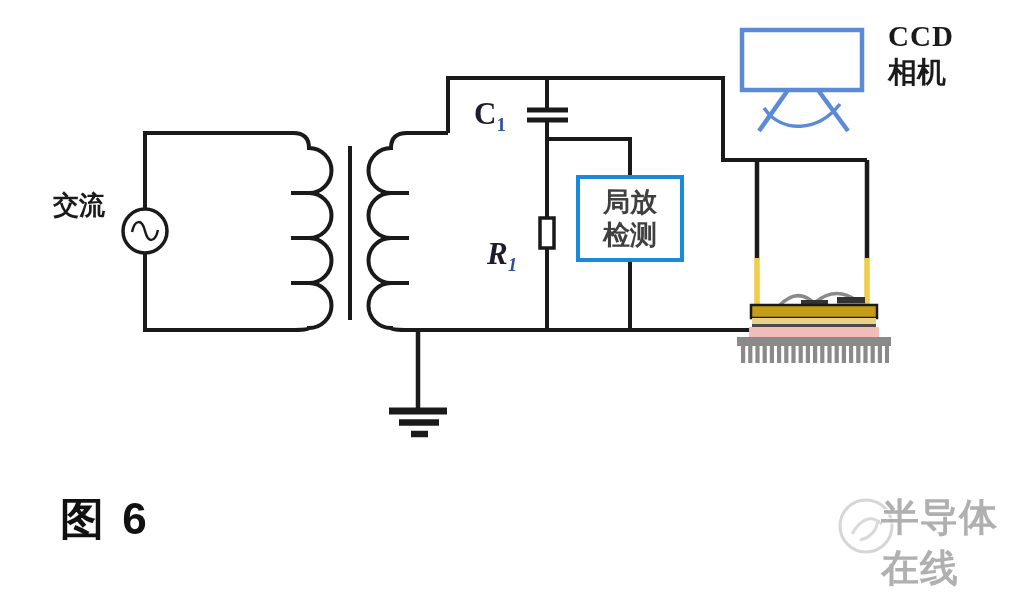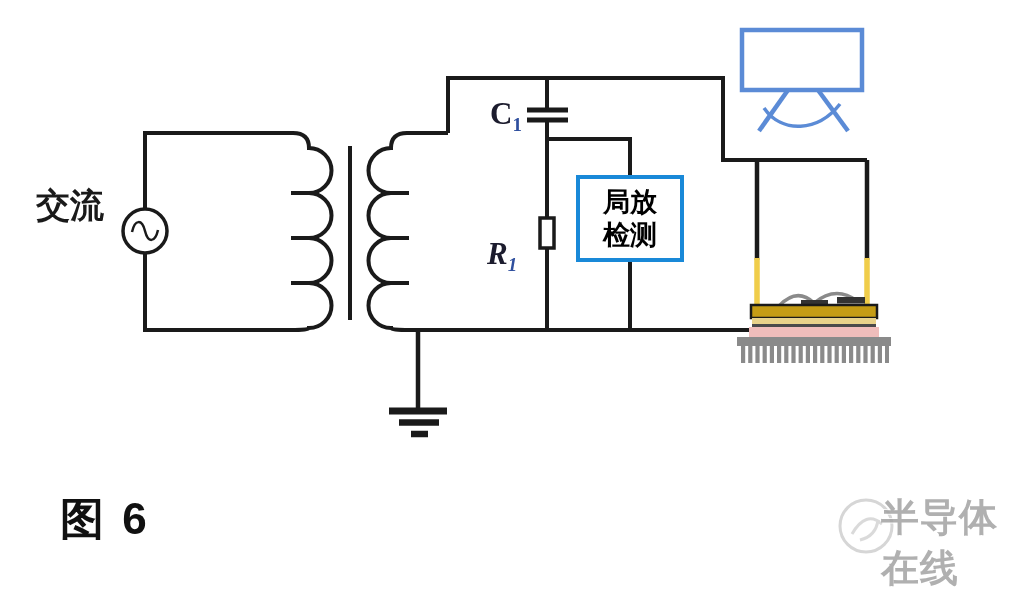--- a/index.html
+++ b/index.html
@@ -2,29 +2,29 @@
 <html><head>
 <meta charset="utf-8">
 <style>
   html,body{margin:0;padding:0;background:#ffffff;}
   #stage{
     position:relative;width:1024px;height:592px;background:#ffffff;overflow:hidden;
     font-family:"Liberation Sans",sans-serif;
   }
   #circuit-svg{position:absolute;left:0;top:0;}
   .lbl{position:absolute;color:#1a1a1a;font-weight:bold;white-space:nowrap;}
-  #ac-label{left:36px;top:187px;width:86px;text-align:left;font-size:34px;line-height:37px;}
-  #c1-label{left:474px;top:96px;font-size:31px;font-family:"Liberation Serif",serif;color:#1c1c2e;margin-left:16px;}
+  #ac-label{left:36px;top:187px;width:86px;text-align:center;font-size:26px;line-height:37px;}
+  #c1-label{left:474px;top:96px;font-size:31px;font-family:"Liberation Serif",serif;color:#1c1c2e;}
   #r1-label{left:487px;top:236px;font-size:31px;font-family:"Liberation Serif",serif;color:#1c1c2e;font-style:italic;}
   #c1-label sub,#r1-label sub{font-size:19px;color:#2f4f9e;}
   #pd-box{
     position:absolute;left:576px;top:175px;width:108px;height:87px;box-sizing:border-box;
     border:4.5px solid #1989d8;background:#ffffff;display:flex;flex-direction:column;
     align-items:center;justify-content:center;font-size:27px;line-height:33px;font-weight:bold;
-    color:#000000;
+    color:#404040;
   }
   #ccd-label{left:888px;top:18px;font-size:29px;line-height:36px;}
   #ccd-label .l1{font-family:"Liberation Serif",serif;letter-spacing:1px;}
   #caption{
     position:absolute;left:60px;top:490px;display:flex;
     font-size:44px;font-weight:bold;color:#111;letter-spacing:3px;white-space:nowrap;
   }
   #watermark{
     position:absolute;left:836px;top:492px;display:flex;align-items:center;gap:4px;
     opacity:0.85;z-index:5;
@@ -136,20 +136,24 @@
 
   <div class="lbl" id="r1-label">
     <span>R</span><sub>1</sub>
   </div>
 
   <div id="pd-box">
     <div>局放</div>
     <div>检测</div>
   </div>
 
+  <div class="lbl" id="ccd-label">
+    <div class="l1">CCD</div>
+    <div>相机</div>
+  </div>
 
   <div id="caption">
     <span>图 6</span>
   </div>
 
   <div id="watermark">
     <span style="width:56px;display:inline-block;"></span>
     <span class="wm-text">半导体在线</span>
   </div>
 

